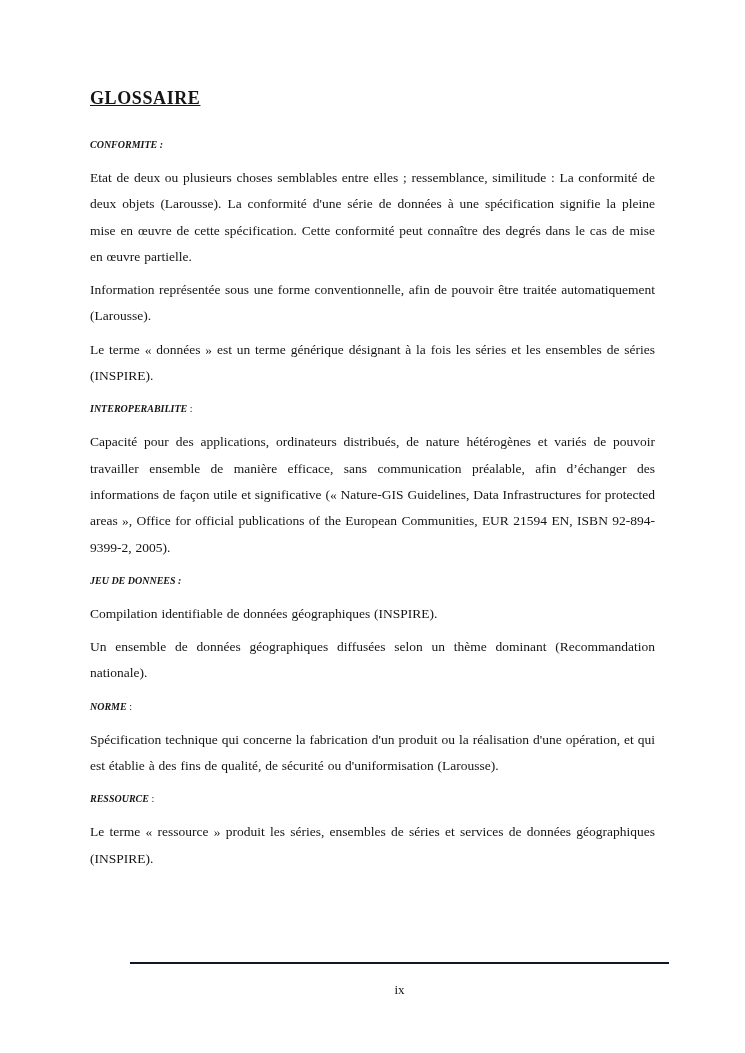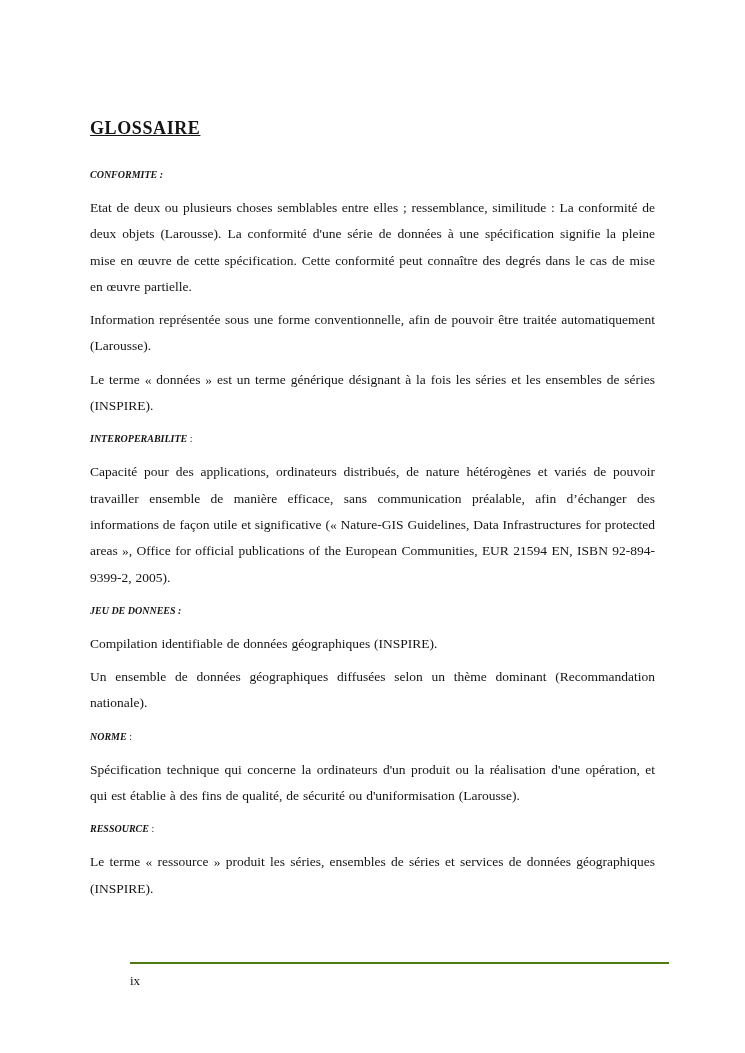--- a/index.html
+++ b/index.html
@@ -7,21 +7,21 @@
     position: relative;
     width: 745px;
     height: 1053px;
     background: #ffffff;
     color: #151515;
     font-family: "Liberation Serif", serif;
     overflow: hidden;
     margin: 0 auto;
   }
   .content {
-    padding: 116px 90px 0 90px;
+    padding: 86px 90px 0 90px;
   }
   .doc-title {
     font-size: 18px;
     font-weight: bold;
     line-height: 24px;
     letter-spacing: 0.6px;
     text-decoration: underline;
     margin: 0 0 22px 0;
   }
   .term {
@@ -42,22 +42,23 @@
     text-align: justify;
     text-align-last: left;
     word-spacing: 0.5px;
   }
   .body-par .it { }
   .footer {
     position: absolute;
     left: 130px;
     top: 962px;
     width: 539px;
-    border-top: 2px solid #4d7c0f;
-    padding-top: 9px;
+    border-top: 2px solid #0f172a;
+    text-align: center;
+    padding-top: 18px;
     font-size: 13px;
     line-height: 15px;
   }
 </style>
 </head>
 <body>
 
 <div class="page">
   <div class="content">
     <h1 class="doc-title">GLOSSAIRE</h1>
@@ -65,21 +66,21 @@
         <p class="term"><span class="term-name">CONFORMITE</span><span class="sep bold"> :</span></p>
         <p class="body-par"><span>Etat de deux ou plusieurs choses semblables entre elles ; ressemblance, similitude : La conformité de deux objets </span><span class="it">(Larousse).</span><span> La conformité d'une série de données à une spécification signifie la pleine mise en œuvre de cette spécification. Cette conformité peut connaître des degrés dans le cas de mise en œuvre partielle.</span></p>
         <p class="body-par"><span>Information représentée sous une forme conventionnelle, afin de pouvoir être traitée automatiquement </span><span class="it">(Larousse).</span></p>
         <p class="body-par"><span>Le terme « données » est un terme générique désignant à la fois les séries et les ensembles de séries </span><span class="it">(INSPIRE).</span></p>
         <p class="term"><span class="term-name">INTEROPERABILITE</span><span class="sep"> :</span></p>
         <p class="body-par"><span>Capacité pour des applications, ordinateurs distribués, de nature hétérogènes et variés de pouvoir travailler ensemble de manière efficace, sans communication préalable, afin d’échanger des informations de façon utile et significative </span><span class="it">(« Nature-GIS Guidelines, Data Infrastructures for protected areas », Office for official publications of the European Communities, EUR 21594 EN, ISBN 92-894-9399-2, 2005).</span></p>
         <p class="term"><span class="term-name">JEU DE DONNEES</span><span class="sep bold"> :</span></p>
         <p class="body-par"><span>Compilation identifiable de données géographiques </span><span class="it">(INSPIRE).</span></p>
         <p class="body-par"><span>Un ensemble de données géographiques diffusées selon un thème dominant </span><span class="it">(Recommandation nationale).</span></p>
         <p class="term"><span class="term-name">NORME</span><span class="sep"> :</span></p>
-        <p class="body-par"><span>Spécification technique qui concerne la ordinateurs d'un produit ou la réalisation d'une opération, et qui est établie à des fins de qualité, de sécurité ou d'uniformisation </span><span class="it">(Larousse).</span></p>
+        <p class="body-par"><span>Spécification technique qui concerne la fabrication d'un produit ou la réalisation d'une opération, et qui est établie à des fins de qualité, de sécurité ou d'uniformisation </span><span class="it">(Larousse).</span></p>
         <p class="term"><span class="term-name">RESSOURCE</span><span class="sep"> :</span></p>
         <p class="body-par"><span>Le terme « ressource » produit les séries, ensembles de séries et services de données géographiques </span><span class="it">(INSPIRE).</span></p>
       </div>
   </div>
   <div class="footer">
     <span>ix</span>
   </div>
 </div>
 
 </body></html>

